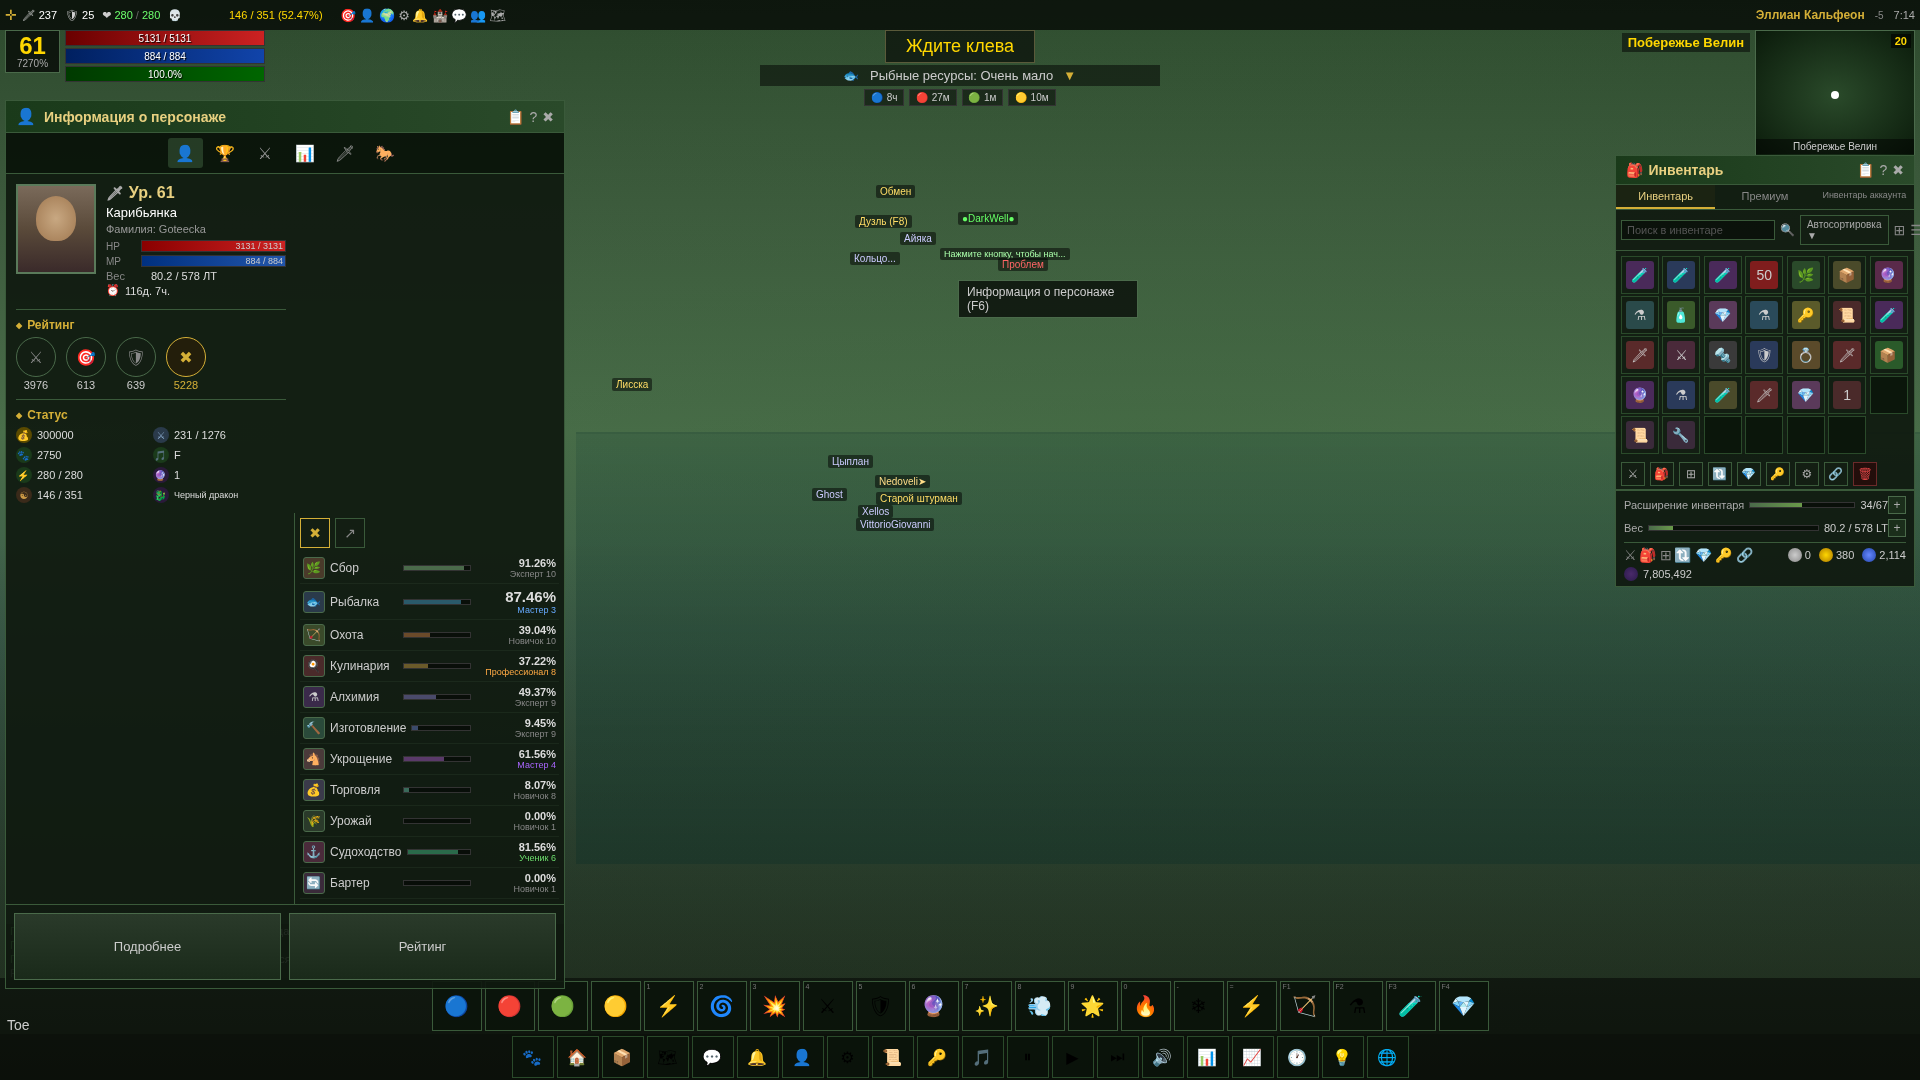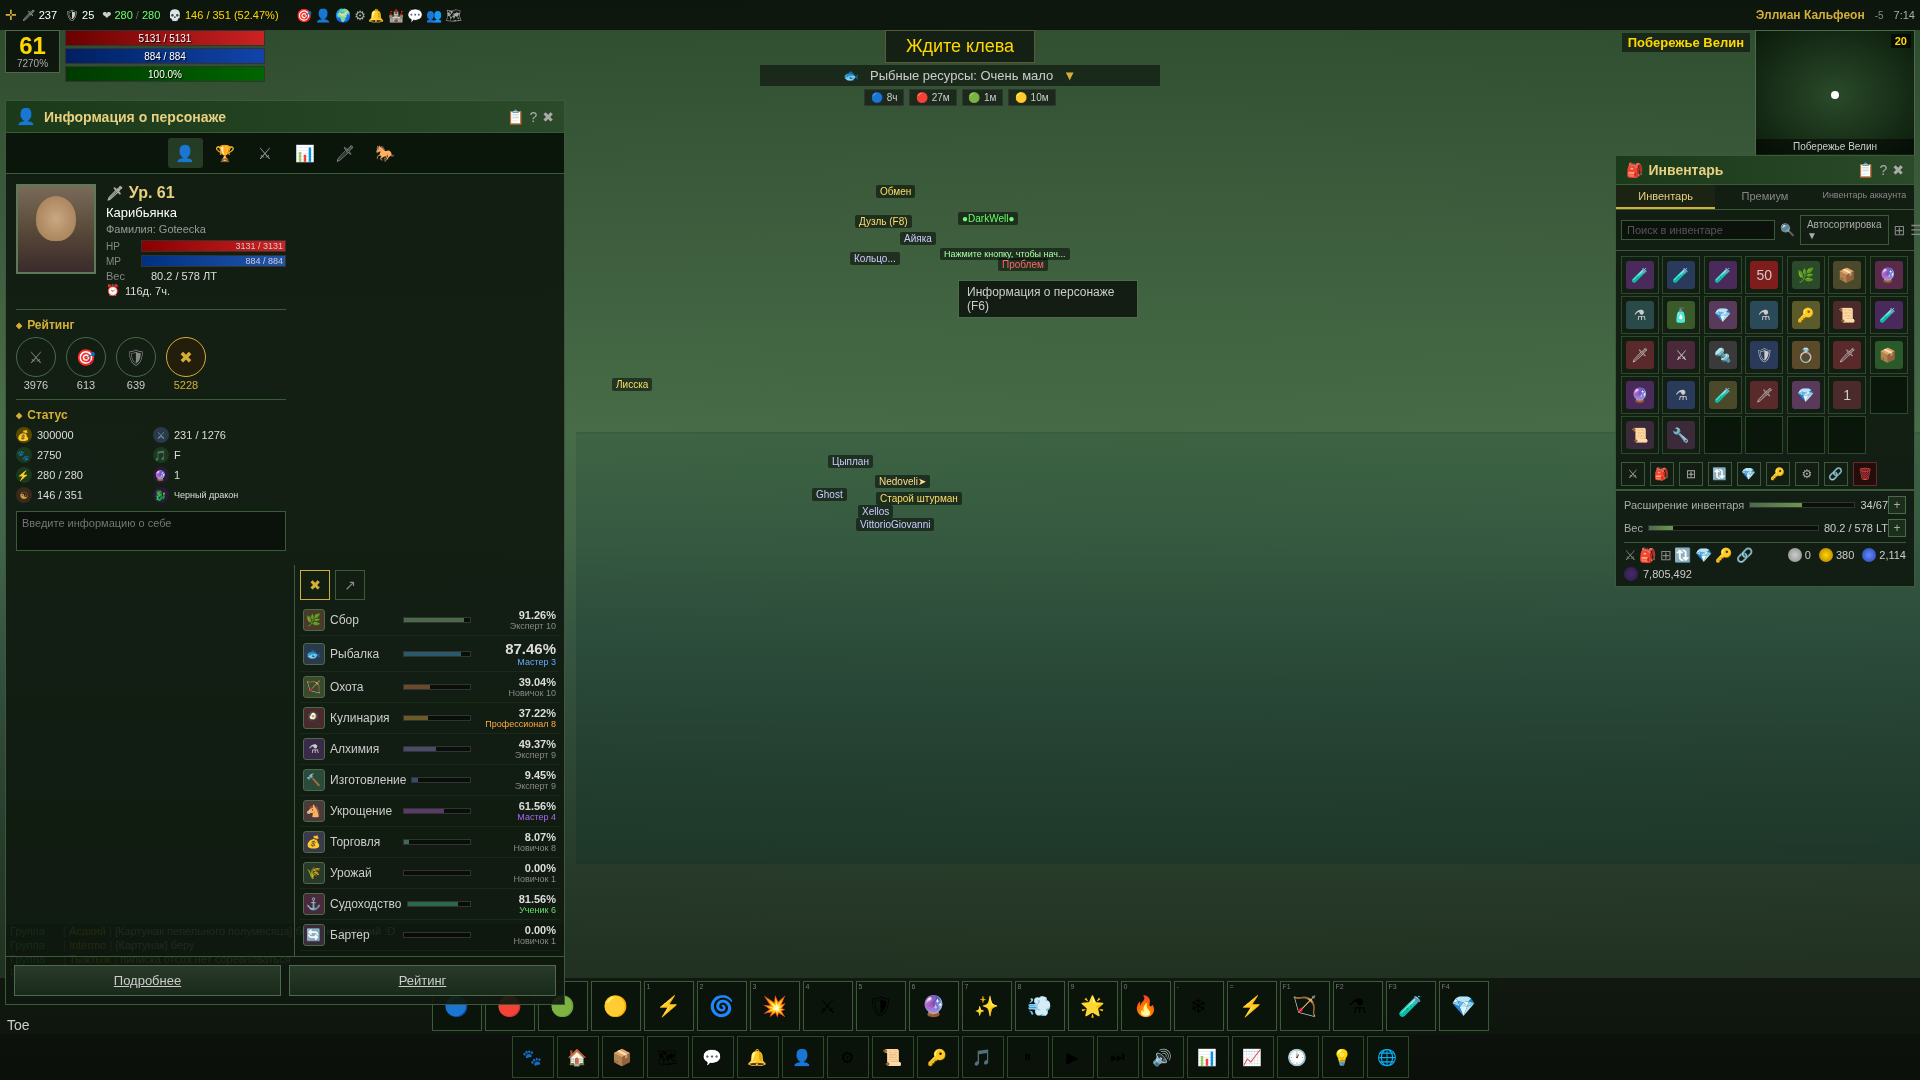--- a/index.html
+++ b/index.html
@@ -34,21 +34,21 @@
 
     .hud-stat {
       color: #ccc;
       font-size: 11px;
       margin-right: 8px;
       display: flex;
       align-items: center;
       gap: 3px;
     }
     .hud-val-green { color: #6dff6d; }
-    .hud-val-yellow { color: #ffd700; }
+    .hud-val-yellow { color: #ffd700; margin-left: 44px; }
     .hud-val-white { color: #fff; }
 
     #top-hud-right {
       margin-left: auto;
       display: flex;
       align-items: center;
       gap: 10px;
     }
 
     .player-name-hud { color: #d4af37; font-size: 12px; font-weight: bold; }
@@ -457,28 +457,27 @@
     #char-panel-btns {
       padding: 8px;
       display: flex;
       gap: 8px;
       clear: both;
       border-top: 1px solid #3a5a3a;
     }
 
     .panel-btn {
       flex: 1;
-      padding: 7px;
+      padding: 25px;
       background: linear-gradient(180deg, #2a3a2a, #1a2a1a);
       border: 1px solid #4a6a4a;
       color: #ccc;
       font-size: 13px;
       cursor: pointer;
       text-align: center;
-      text-decoration: underline;
     }
 
     
     #inv-panel {
       position: absolute;
       top: 155px;
       right: 5px;
       width: 300px;
       background: rgba(15, 25, 15, 0.92);
       border: 1px solid #3a5a3a;
@@ -1127,21 +1126,20 @@
         <div class="status-item">
           <div class="status-icon brown">☯</div>
           <span class="status-val">146 / 351</span>
         </div>
         <div class="status-item">
           <div class="status-icon purple">🐉</div>
           <span class="status-val" style="font-size:9px;">Черный дракон</span>
         </div>
       </div>
 
-      <textarea id="bio-input" placeholder="Введите информацию о себе" style=""></textarea>
     </div>
 
     <div id="char-right">
       <div class="skill-tab-icons">
         <div class="skill-tab-icon active">✖</div>
         <div class="skill-tab-icon">↗</div>
       </div>
 
       <div id="skills-list">
 

